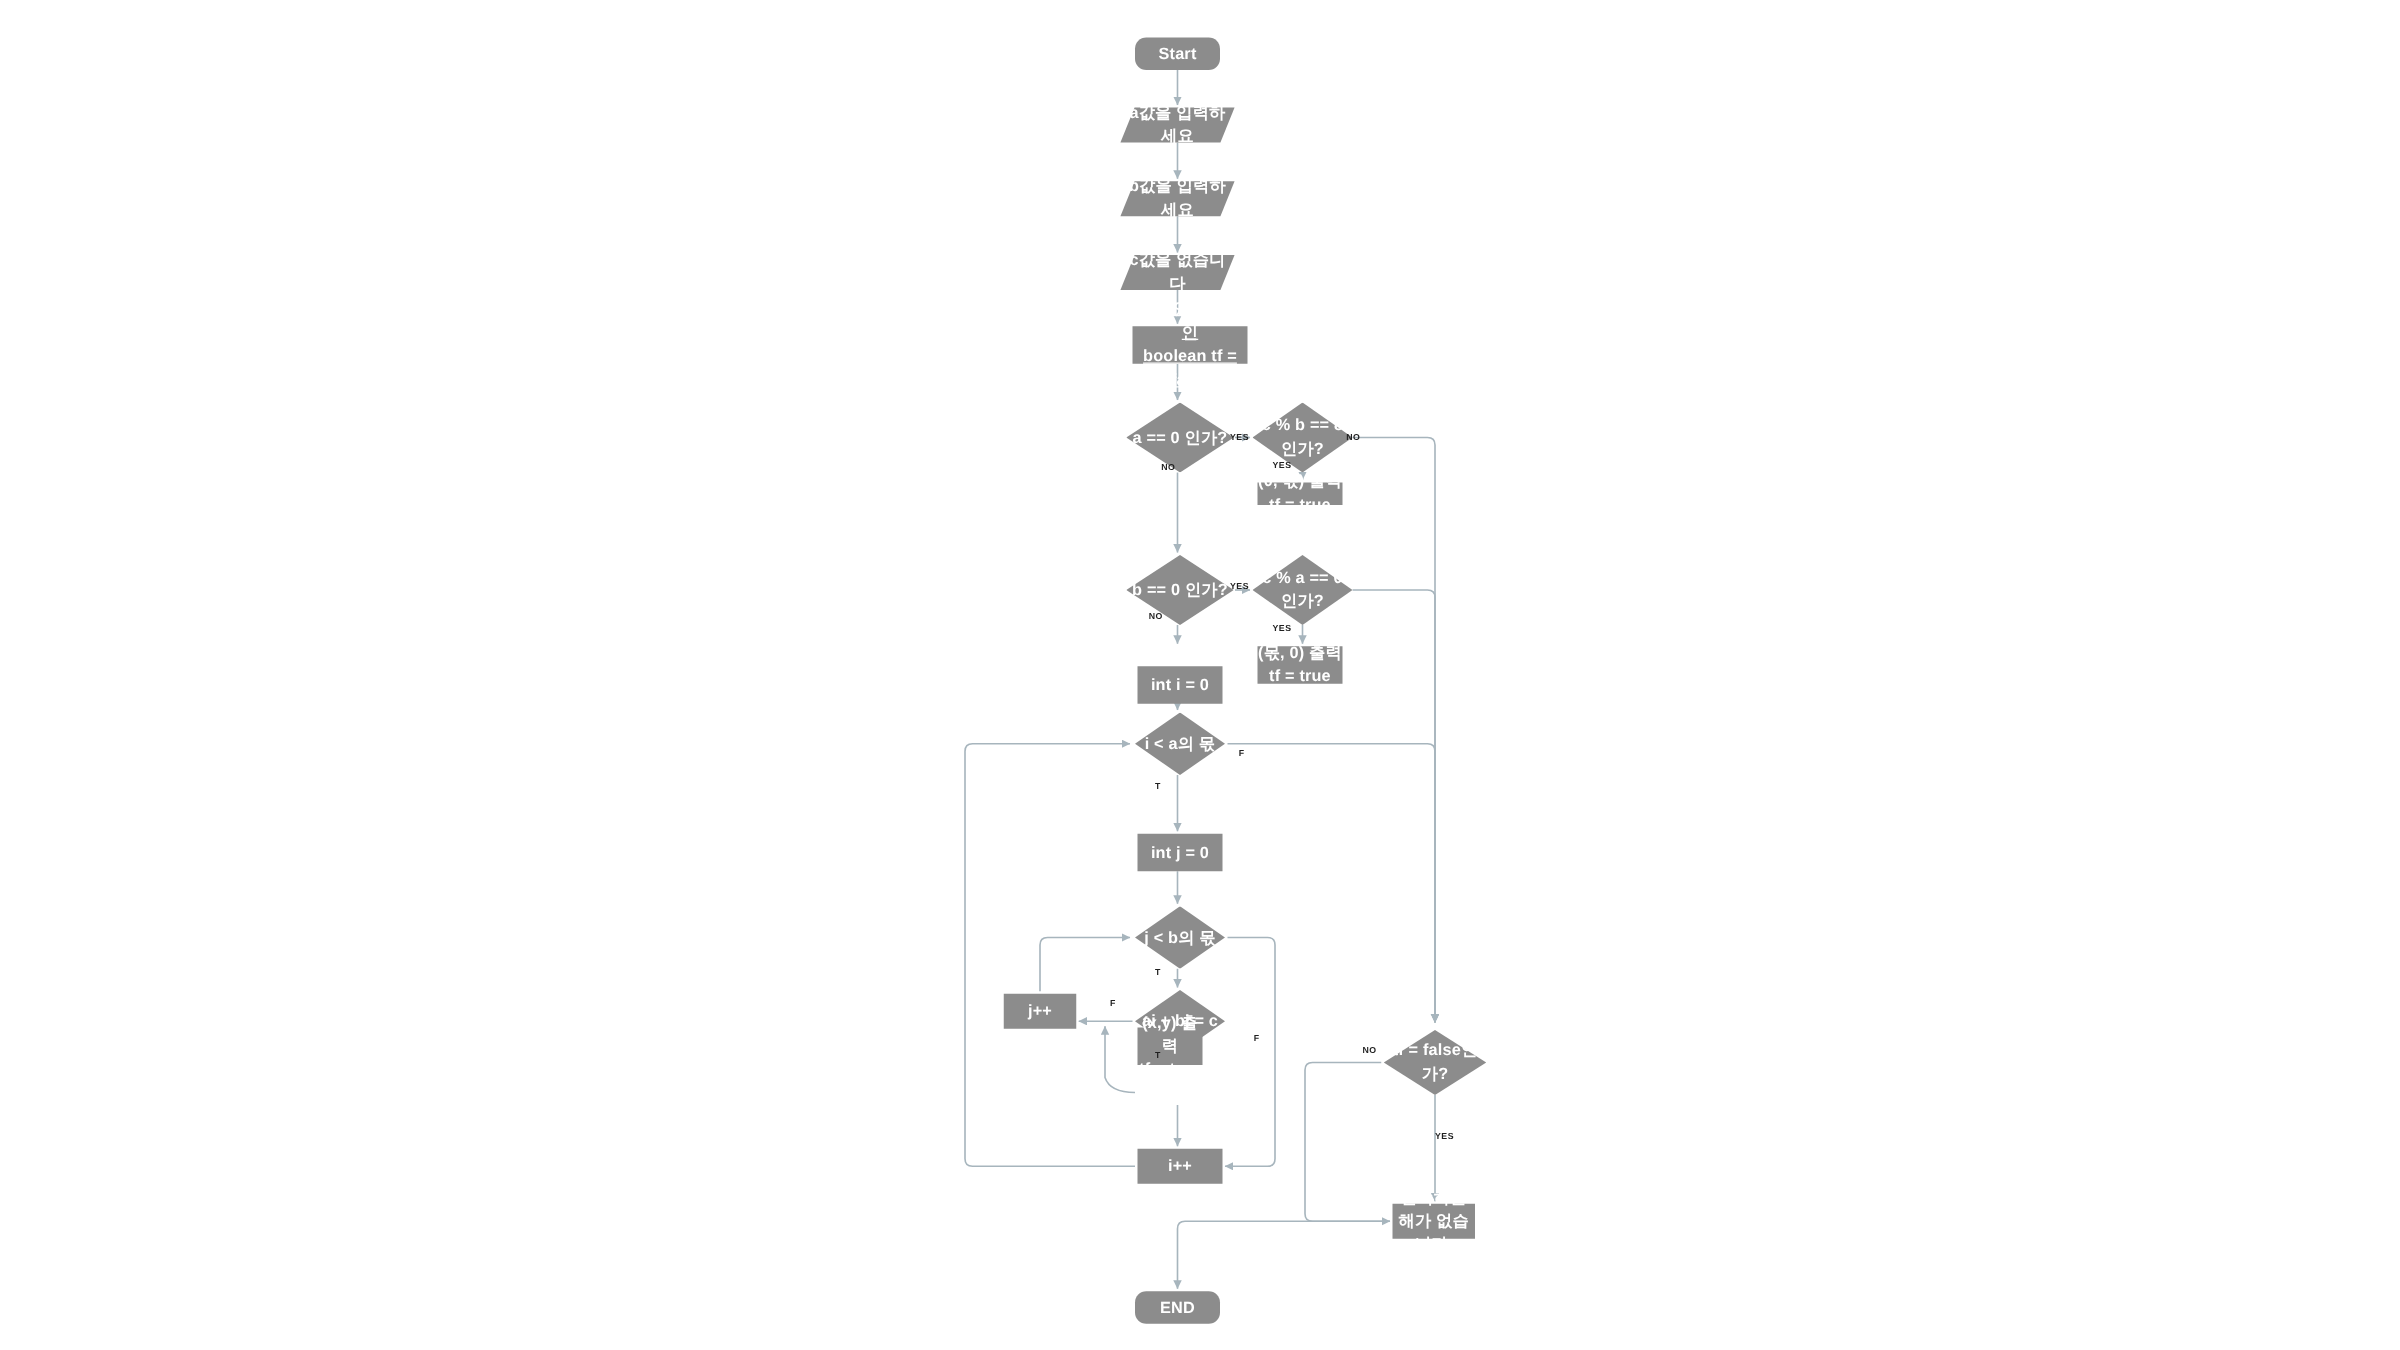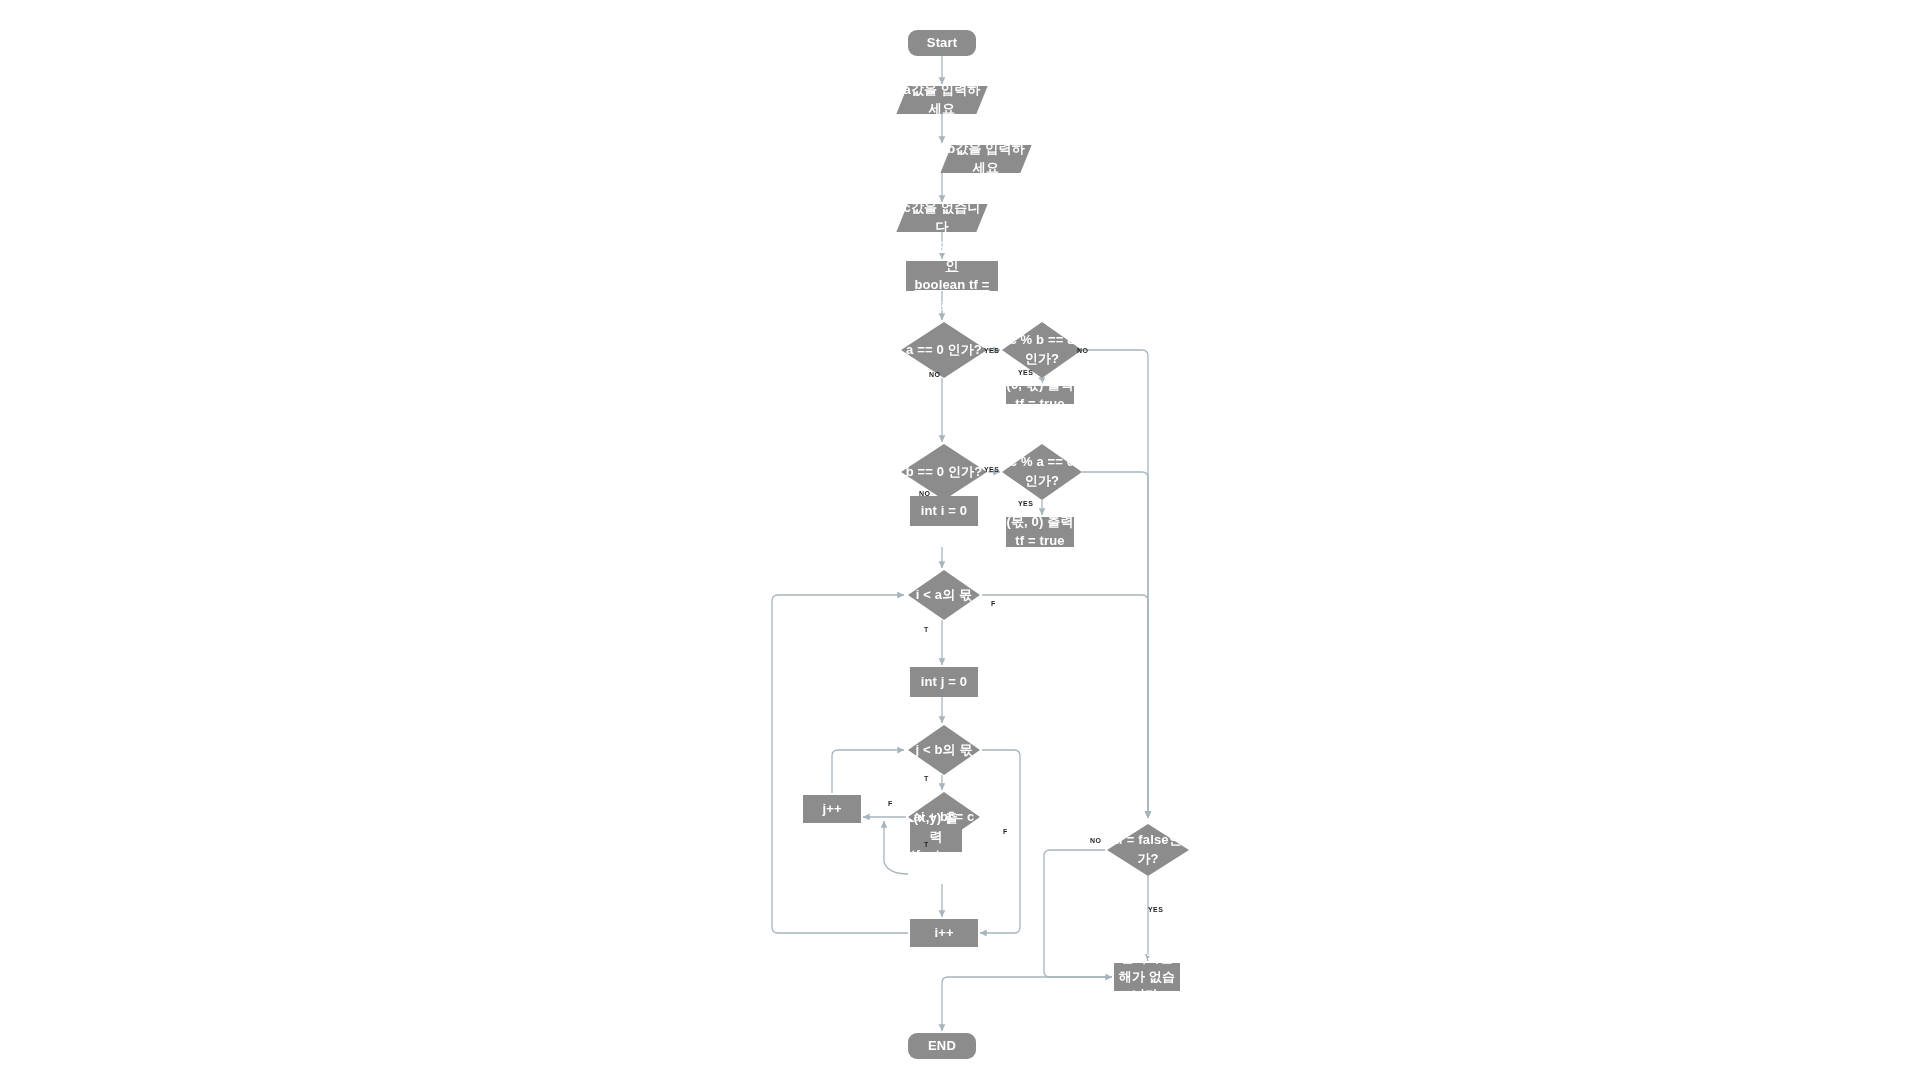--- a/index.html
+++ b/index.html
@@ -147,35 +147,35 @@
 
       <path d="M1148,876 L1148,961"></path>
 
       <path d="M1112,977 L948,977 Q942,977 942,983 L942,1031"></path>
     </g>
   </svg>
 
   <div id="node-layer">
       <div class="node terminator" style="left: 908px; top: 30px; width: 68px; height: 26px;"><span>Start</span></div>
       <div class="node io" style="left: 902px; top: 86px; width: 80px; height: 28px;"><div class="io-shape"></div><span class="io-label">a값을 입력하세요</span></div>
-      <div class="node io" style="left: 946px; top: 145px; width: 80px; height: 28px;"><div class="io-shape"></div><span class="io-label">b값을 입력하세요</span></div>
+      <div class="node io" style="left: 902px; top: 145px; width: 80px; height: 28px;"><div class="io-shape"></div><span class="io-label">b값을 입력하세요</span></div>
       <div class="node io" style="left: 902px; top: 204px; width: 80px; height: 28px;"><div class="io-shape"></div><span class="io-label">c값을 없습니다</span></div>
       <div class="node process" style="left: 906px; top: 261px; width: 92px; height: 30px; text-decoration: underline;"><span>해가 있는지 확인
 boolean tf = false</span></div>
       <div class="node decision" style="left: 901px; top: 322px; width: 86px; height: 56px;"><div class="dec-shape"></div><span class="dec-label">a == 0 인가?</span></div>
       <div class="node decision" style="left: 1002px; top: 322px; width: 80px; height: 56px;"><div class="dec-shape"></div><span class="dec-label">c % b == 8
 인가?</span></div>
       <div class="node process" style="left: 1006px; top: 386px; width: 68px; height: 18px;"><span>(0, 몫) 출력
 tf = true</span></div>
       <div class="node decision" style="left: 901px; top: 444px; width: 86px; height: 56px;"><div class="dec-shape"></div><span class="dec-label">b == 0 인가?</span></div>
       <div class="node decision" style="left: 1002px; top: 444px; width: 80px; height: 56px;"><div class="dec-shape"></div><span class="dec-label">c % a == 0
 인가?</span></div>
       <div class="node process" style="left: 1006px; top: 517px; width: 68px; height: 30px;"><span>(몫, 0) 출력
 tf = true</span></div>
-      <div class="node process" style="left: 910px; top: 496px; width: 68px; height: 30px;"><span>int i = 0</span></div>
+      <div class="node process" style="left: 910px; top: 533px; width: 68px; height: 30px;"><span>int i = 0</span></div>
       <div class="node decision" style="left: 908px; top: 570px; width: 72px; height: 50px;"><div class="dec-shape"></div><span class="dec-label">i &lt; a의 몫</span></div>
       <div class="node process" style="left: 910px; top: 667px; width: 68px; height: 30px;"><span>int j = 0</span></div>
       <div class="node decision" style="left: 908px; top: 725px; width: 72px; height: 50px;"><div class="dec-shape"></div><span class="dec-label">j &lt; b의 몫</span></div>
       <div class="node decision" style="left: 908px; top: 792px; width: 72px; height: 50px;"><div class="dec-shape"></div><span class="dec-label">ai + bj = c</span></div>
       <div class="node process" style="left: 803px; top: 795px; width: 58px; height: 28px;"><span>j++</span></div>
       <div class="node process" style="left: 910px; top: 822px; width: 52px; height: 30px;"><span>(x,y) 출력
 tf = true</span></div>
       <div class="node process" style="left: 910px; top: 919px; width: 68px; height: 28px;"><span>i++</span></div>
       <div class="node decision" style="left: 1107px; top: 824px; width: 82px; height: 52px;"><div class="dec-shape"></div><span class="dec-label">tf = false인가?</span></div>
       <div class="node process" style="left: 1114px; top: 963px; width: 66px; height: 28px;"><span>만족하는 해가 없습니다.</span></div>

